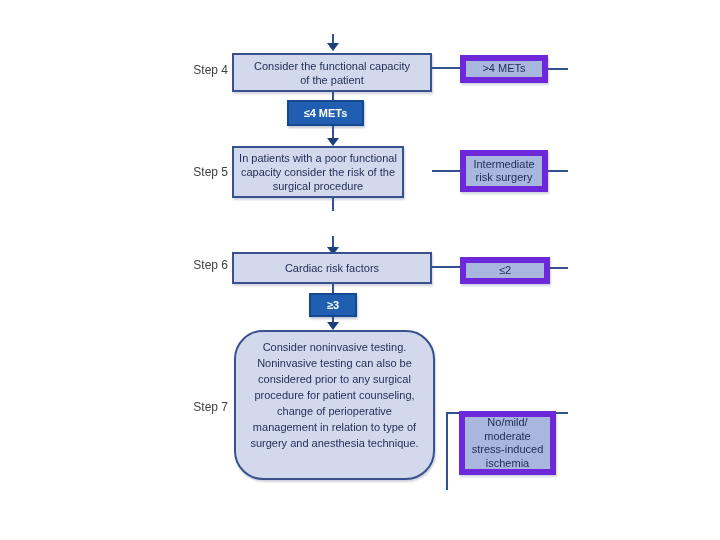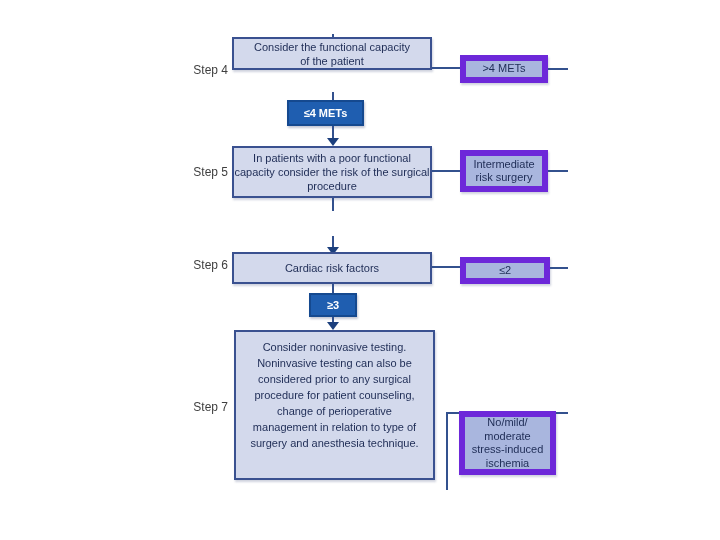--- a/index.html
+++ b/index.html
@@ -35,20 +35,21 @@
     display: flex;
     align-items: center;
     justify-content: center;
     text-align: center;
     box-shadow: 1px 2px 2px rgba(120,130,160,0.35);
   }
   .main-box.multiline {
     display: block;
     line-height: 16px;
     padding: 7px 13px;
+    border-radius: 29px;
   }
 
   .outcome-box {
     background: #a9b6de;
     border: 6px solid #6d28d9;
     color: #1e2c55;
     font-size: 11px;
     line-height: 13.5px;
     display: flex;
     align-items: center;
@@ -84,38 +85,38 @@
 </head>
 <body>
 
 <div id="stage">
 
   <div class="abs vline" style="left:332px; top:34px; width:2px; height:10px;"></div>
   <div class="abs arrow-down" style="left:327px; top:43px;"></div>
 
   <div class="abs step-label" style="left:180px; top:63px; width:48px;">Step 4</div>
 
-  <div class="abs main-box" style="left:232px; top:37px; width:200px; height:33px; padding:10px 16px;">Consider the functional capacity of the patient</div>
+  <div class="abs main-box" style="left:232px; top:53px; width:200px; height:39px; padding:10px 16px;">Consider the functional capacity of the patient</div>
 
   <div class="abs hline" style="left:432px; top:67px; width:28px; height:2px;"></div>
 
   <div class="abs outcome-box" style="left:460px; top:55px; width:88px; height:28px;">&gt;4 METs</div>
 
   <div class="abs hline" style="left:548px; top:68px; width:20px; height:2px;"></div>
 
   <div class="abs vline" style="left:332px; top:92px; width:2px; height:8px;"></div>
 
   <div class="abs gate-box" style="left:287px; top:100px; width:77px; height:26px;">≤4 METs</div>
 
   <div class="abs vline" style="left:332px; top:126px; width:2px; height:12px;"></div>
   <div class="abs arrow-down" style="left:327px; top:138px;"></div>
 
   <div class="abs step-label" style="left:180px; top:165px; width:48px;">Step 5</div>
 
-  <div class="abs main-box" style="left:232px; top:146px; width:200px; height:52px; padding:2px 0;">In patients with a poor functional capacity consider the risk of the surgical procedure</div>
+  <div class="abs main-box" style="left:232px; top:146px; width:172px; height:52px; padding:2px 0;">In patients with a poor functional capacity consider the risk of the surgical procedure</div>
 
   <div class="abs hline" style="left:432px; top:170px; width:28px; height:2px;"></div>
 
   <div class="abs outcome-box" style="left:460px; top:150px; width:88px; height:42px;">Intermediate risk surgery</div>
 
   <div class="abs hline" style="left:548px; top:170px; width:20px; height:2px;"></div>
 
   <div class="abs vline" style="left:332px; top:198px; width:2px; height:13px;"></div>
 
 

